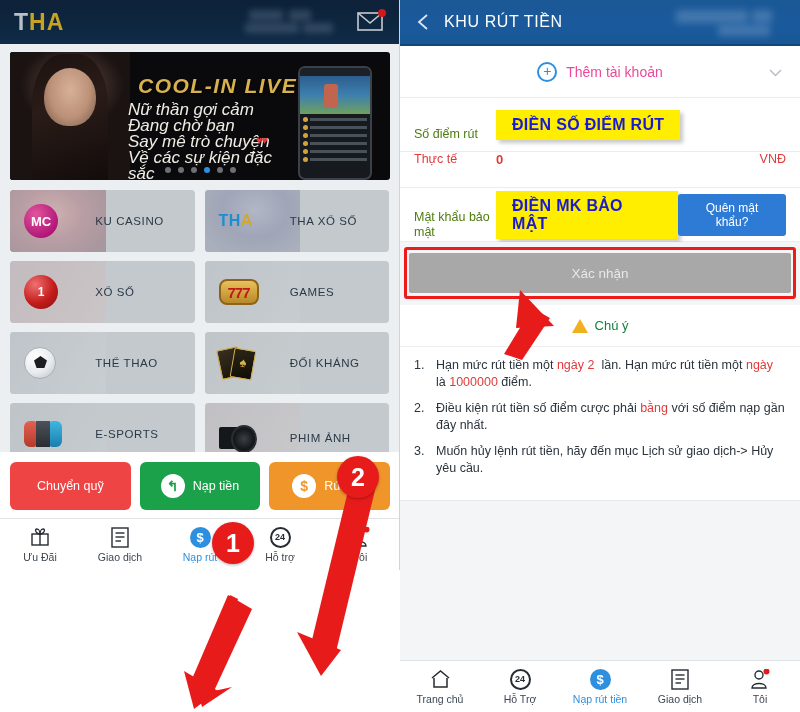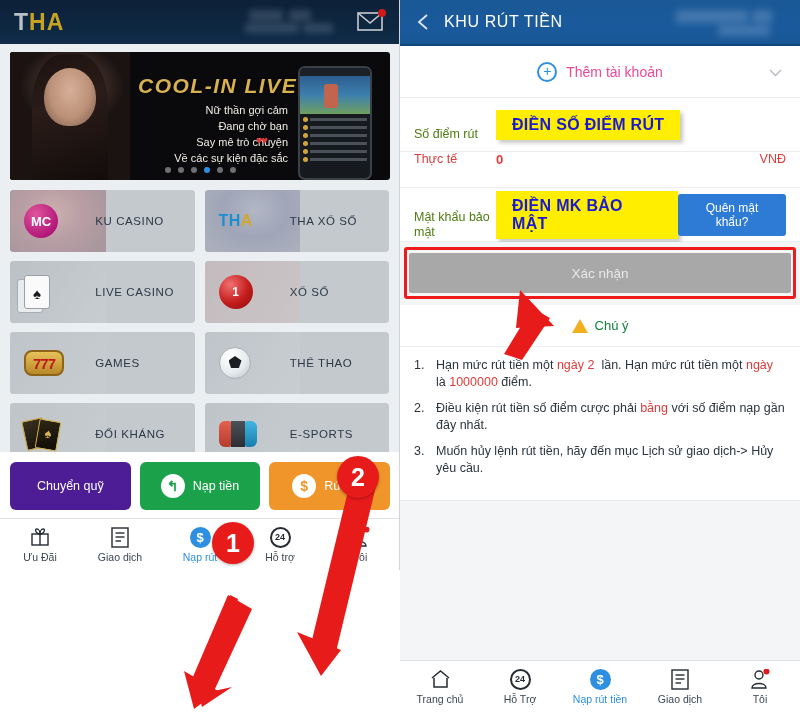--- a/index.html
+++ b/index.html
@@ -74,22 +74,22 @@
   .banner-title {
     position: absolute; left: 128px; top: 22px;
     font-size: 21px; font-weight: bold; font-style: italic;
     letter-spacing: 1.5px;
     color: #d8b150;
     text-shadow: 0 1px 2px rgba(0,0,0,.8);
     font-family: "Liberation Sans", sans-serif;
   }
   .banner-lines {
     position: absolute; left: 118px; top: 50px;
-    width: 160px; text-align: right;
-    font-size: 11px; color: #f0ece4; line-height: 16px; 
+    width: 160px; 
+    font-size: 17px; color: #f0ece4; line-height: 16px; font-style: italic;
   }
   .banner-hearts {
     position: absolute; left: 246px; top: 82px; font-size: 11px; color: #e03a3a;
     letter-spacing: -1px;
   }
   .banner-phone {
     position: absolute; right: 18px; top: 14px;
     width: 74px; height: 114px; border-radius: 7px;
     background: #161a1f; border: 2px solid #3a4149;
     overflow: hidden;
@@ -185,21 +185,21 @@
   .clapper::before{content:"";position:absolute;left:0;top:4px;width:24px;height:22px;background:#15181b;border-radius:2px;}
   .clapper::after{content:"";position:absolute;right:0;top:2px;width:22px;height:24px;border-radius:50%;background:radial-gradient(circle at 50% 50%, #3b4046 0%, #16191c 60%);border:2px solid #2a2e33;}
   .coolgirl { width: 34px; height: 40px; background: linear-gradient(180deg,#b9616b 0%, #7d3a42 60%, #3c2226 100%); border-radius: 40% 40% 20% 20%; }
 
   .actions { display: flex; gap: 9px; padding: 10px 10px 8px 10px; background:#ffffff; }
   .act-btn {
     flex: 1; height: 48px; border-radius: 6px;
     display: flex; align-items: center; justify-content: center; gap: 8px;
     color: #fff; font-size: 12.5px;
   }
-  .act-blue { background: #4c1d95; }
+  .act-blue { background: #ef4444; }
   .act-green { background: #1ca14b; }
   .act-orange { background: #f0952a; }
   .circ-icon {
     width: 24px; height: 24px; border-radius: 50%; background: #fff;
     display: flex; align-items: center; justify-content: center;
     font-size: 14px; font-weight: bold;
   }
   .circ-green { color: #1ca14b; }
   .circ-orange { color: #f0952a; }
 
@@ -391,28 +391,20 @@
 
         <div class="card">
           <div class="card-art art-girl2"></div>
             <div class="overlay-grey"></div>
           <div class="card-icon">
               <div class="tha-mini"><span class="b">TH</span><span class="y">A</span></div>
             </div>
           <div class="card-label">THA XỔ SỐ</div>
         </div>
 
-        <div class="card">
-          <div class="card-art art-cards"></div>
-            <div class="overlay-grey"></div>
-          <div class="card-icon">
-              <div class="playcard"></div>
-            </div>
-          <div class="card-label">LIVE CASINO</div>
-        </div>
 
         <div class="card">
           <div class="card-art art-ball"></div>
             <div class="overlay-grey"></div>
           <div class="card-icon">
               <div class="lottoball">1</div>
             </div>
           <div class="card-label">XỔ SỐ</div>
         </div>
 

